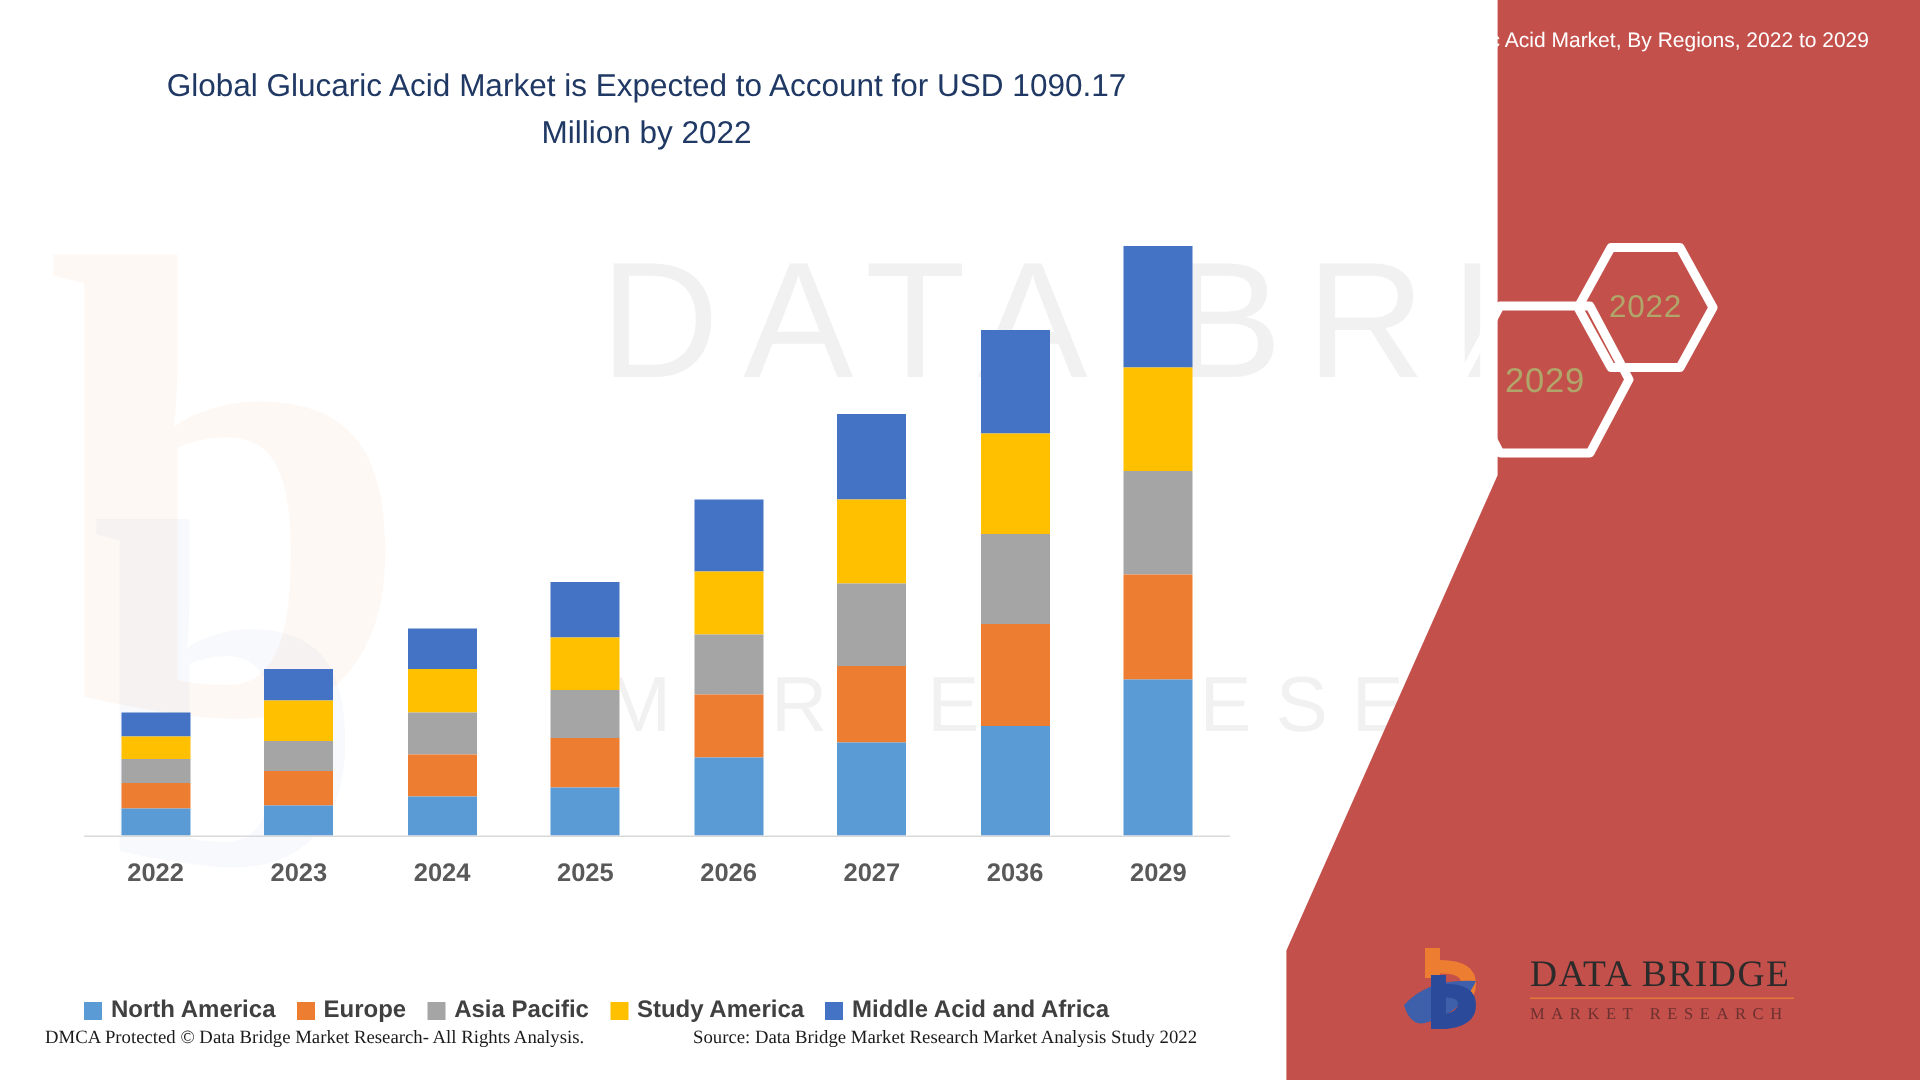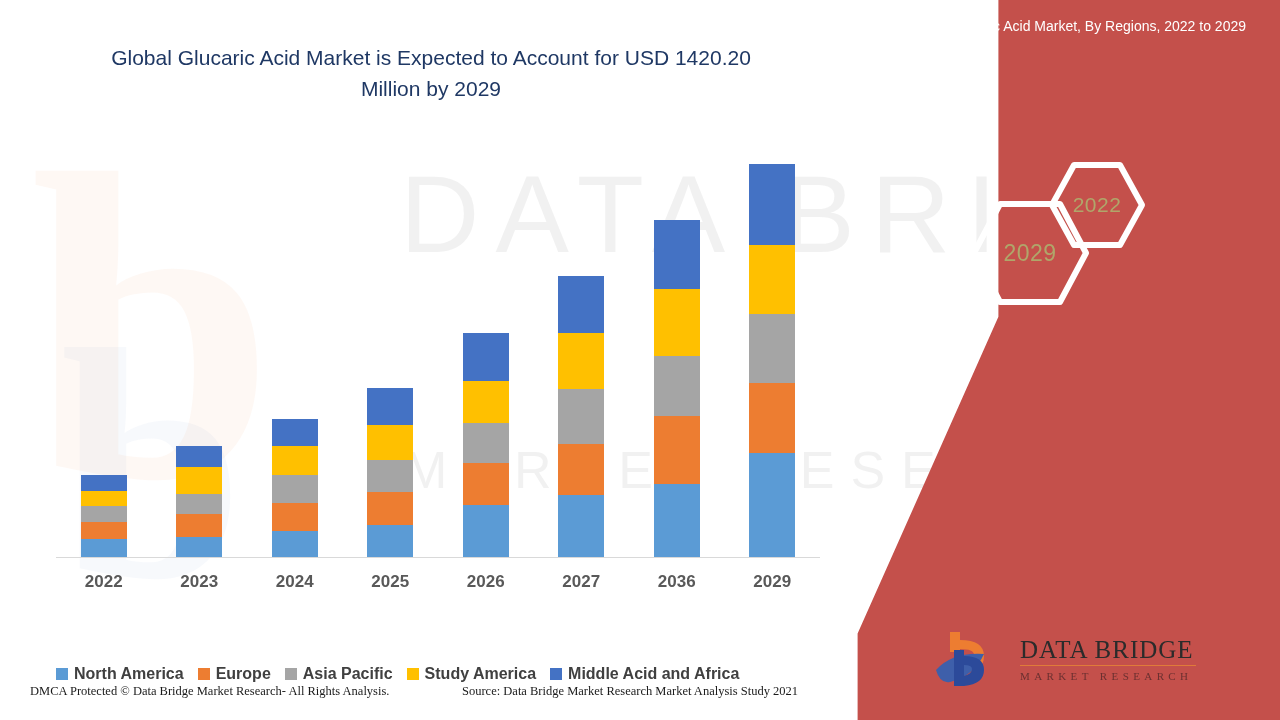--- a/index.html
+++ b/index.html
@@ -135,21 +135,21 @@
 </head>
 <body>
 
 <div id="root">
 
   <div class="wm-b">b</div>
   <div class="wm-b2">b</div>
   <div class="wm-top">DATA BRIDGE</div>
   <div class="wm-bot">MARKET RESEARCH</div>
 
-  <div class="chart-title">Global Glucaric Acid Market is Expected to Account for USD 1420.20 Million by 2029</div>
+  <div class="chart-title">Global Glucaric Acid Market is Expected to Account for USD 1090.17 Million by 2022</div>
 
   <div class="bars" id="bars">
       <div class="bar-slot">
         <div class="bar">
           <div class="seg" style="height: 17.9468px; background: rgb(91, 155, 213);"></div>
           <div class="seg" style="height: 16.8911px; background: rgb(237, 125, 49);"></div>
           <div class="seg" style="height: 15.8354px; background: rgb(165, 165, 165);"></div>
           <div class="seg" style="height: 15.8354px; background: rgb(255, 192, 0);"></div>
           <div class="seg" style="height: 15.8354px; background: rgb(68, 114, 196);"></div>
         </div>
@@ -248,21 +248,21 @@
         <span class="leg-sw" style="background: rgb(255, 192, 0);"></span>
         <span class="leg-lb">Study America</span>
       </div>
       <div class="leg-item">
         <span class="leg-sw" style="background: rgb(68, 114, 196);"></span>
         <span class="leg-lb">Middle Acid and Africa</span>
       </div>
     </div>
 
   <div class="foot-left">DMCA Protected © Data Bridge Market Research- All Rights Analysis.</div>
-  <div class="foot-right">Source: Data Bridge Market Research Market Analysis Study 2021</div>
+  <div class="foot-right">Source: Data Bridge Market Research Market Analysis Study 2022</div>
 
   <div class="panel"></div>
   <div class="panel-title">Global Glucaric Acid Market, By Regions, 2022 to 2029</div>
 
   <div class="hexes">
     <div class="hex hex-2029">
       <svg width="120" height="110" viewBox="0 0 120 110" aria-hidden="true">
         <polygon points="30,6 90,6 116,55 90,104 30,104 4,55" fill="none" stroke="#ffffff" stroke-width="6" stroke-linejoin="round"></polygon>
       </svg>
       <div class="hex-label">2029</div>

